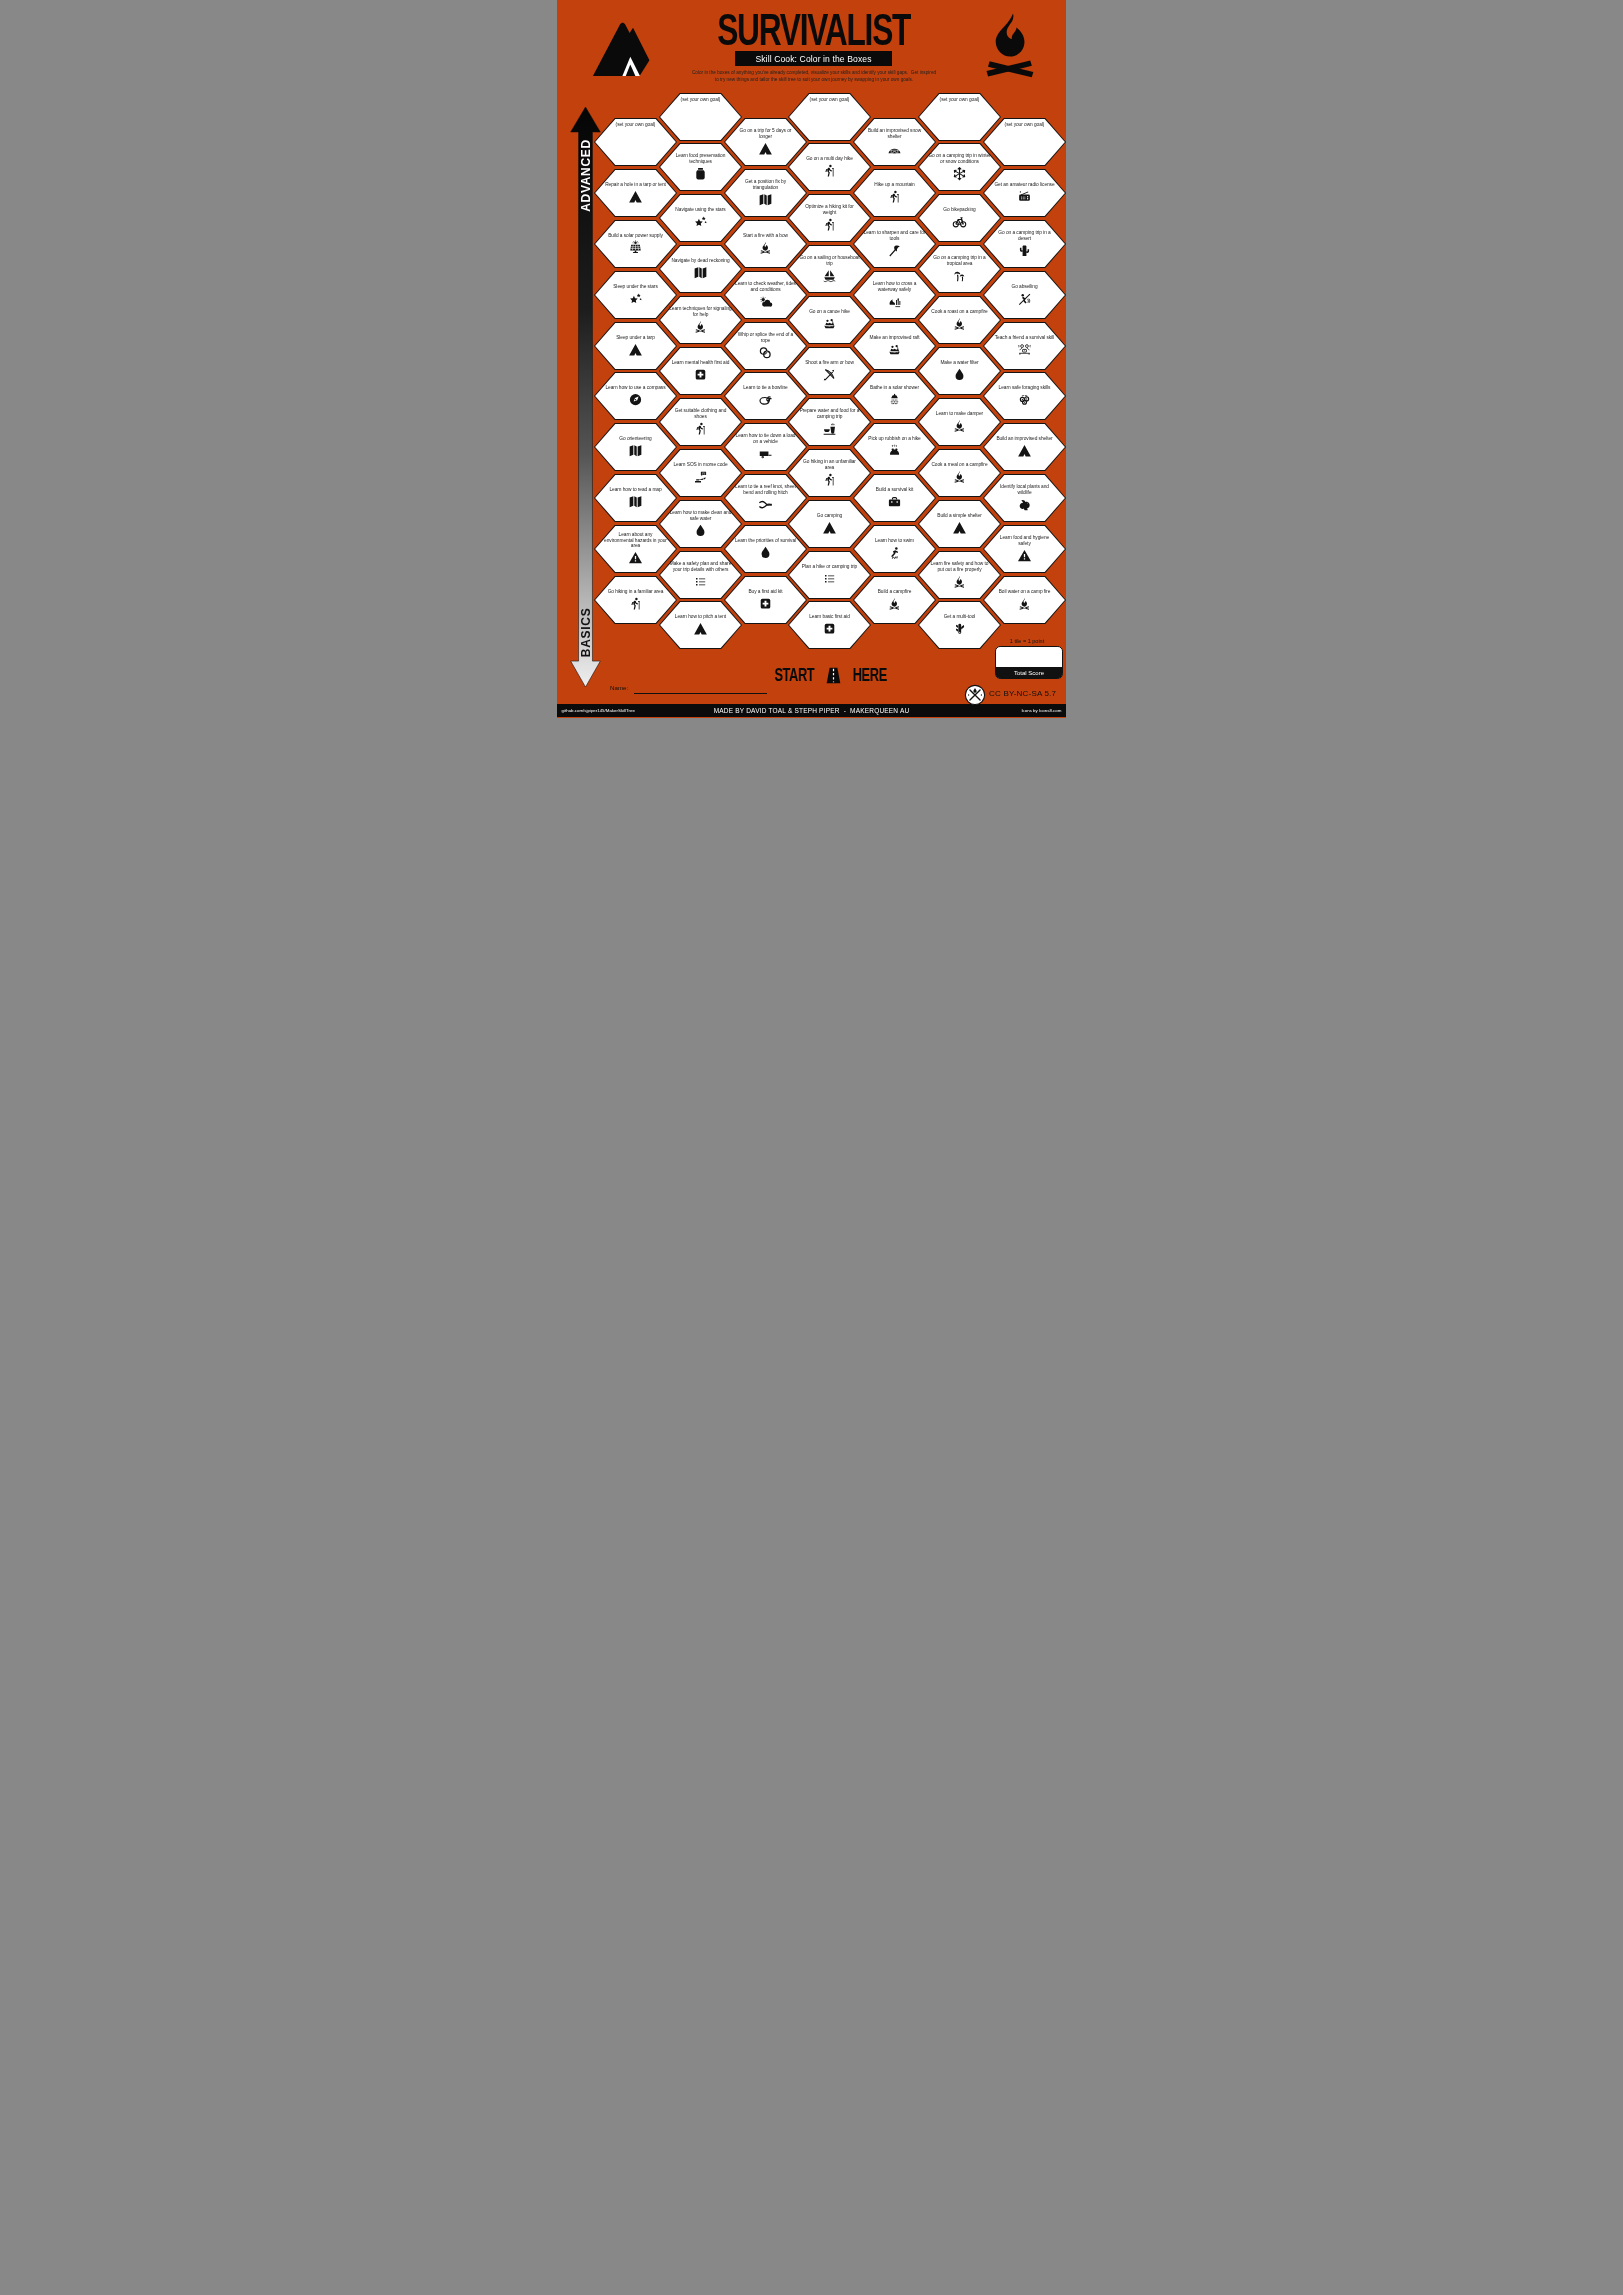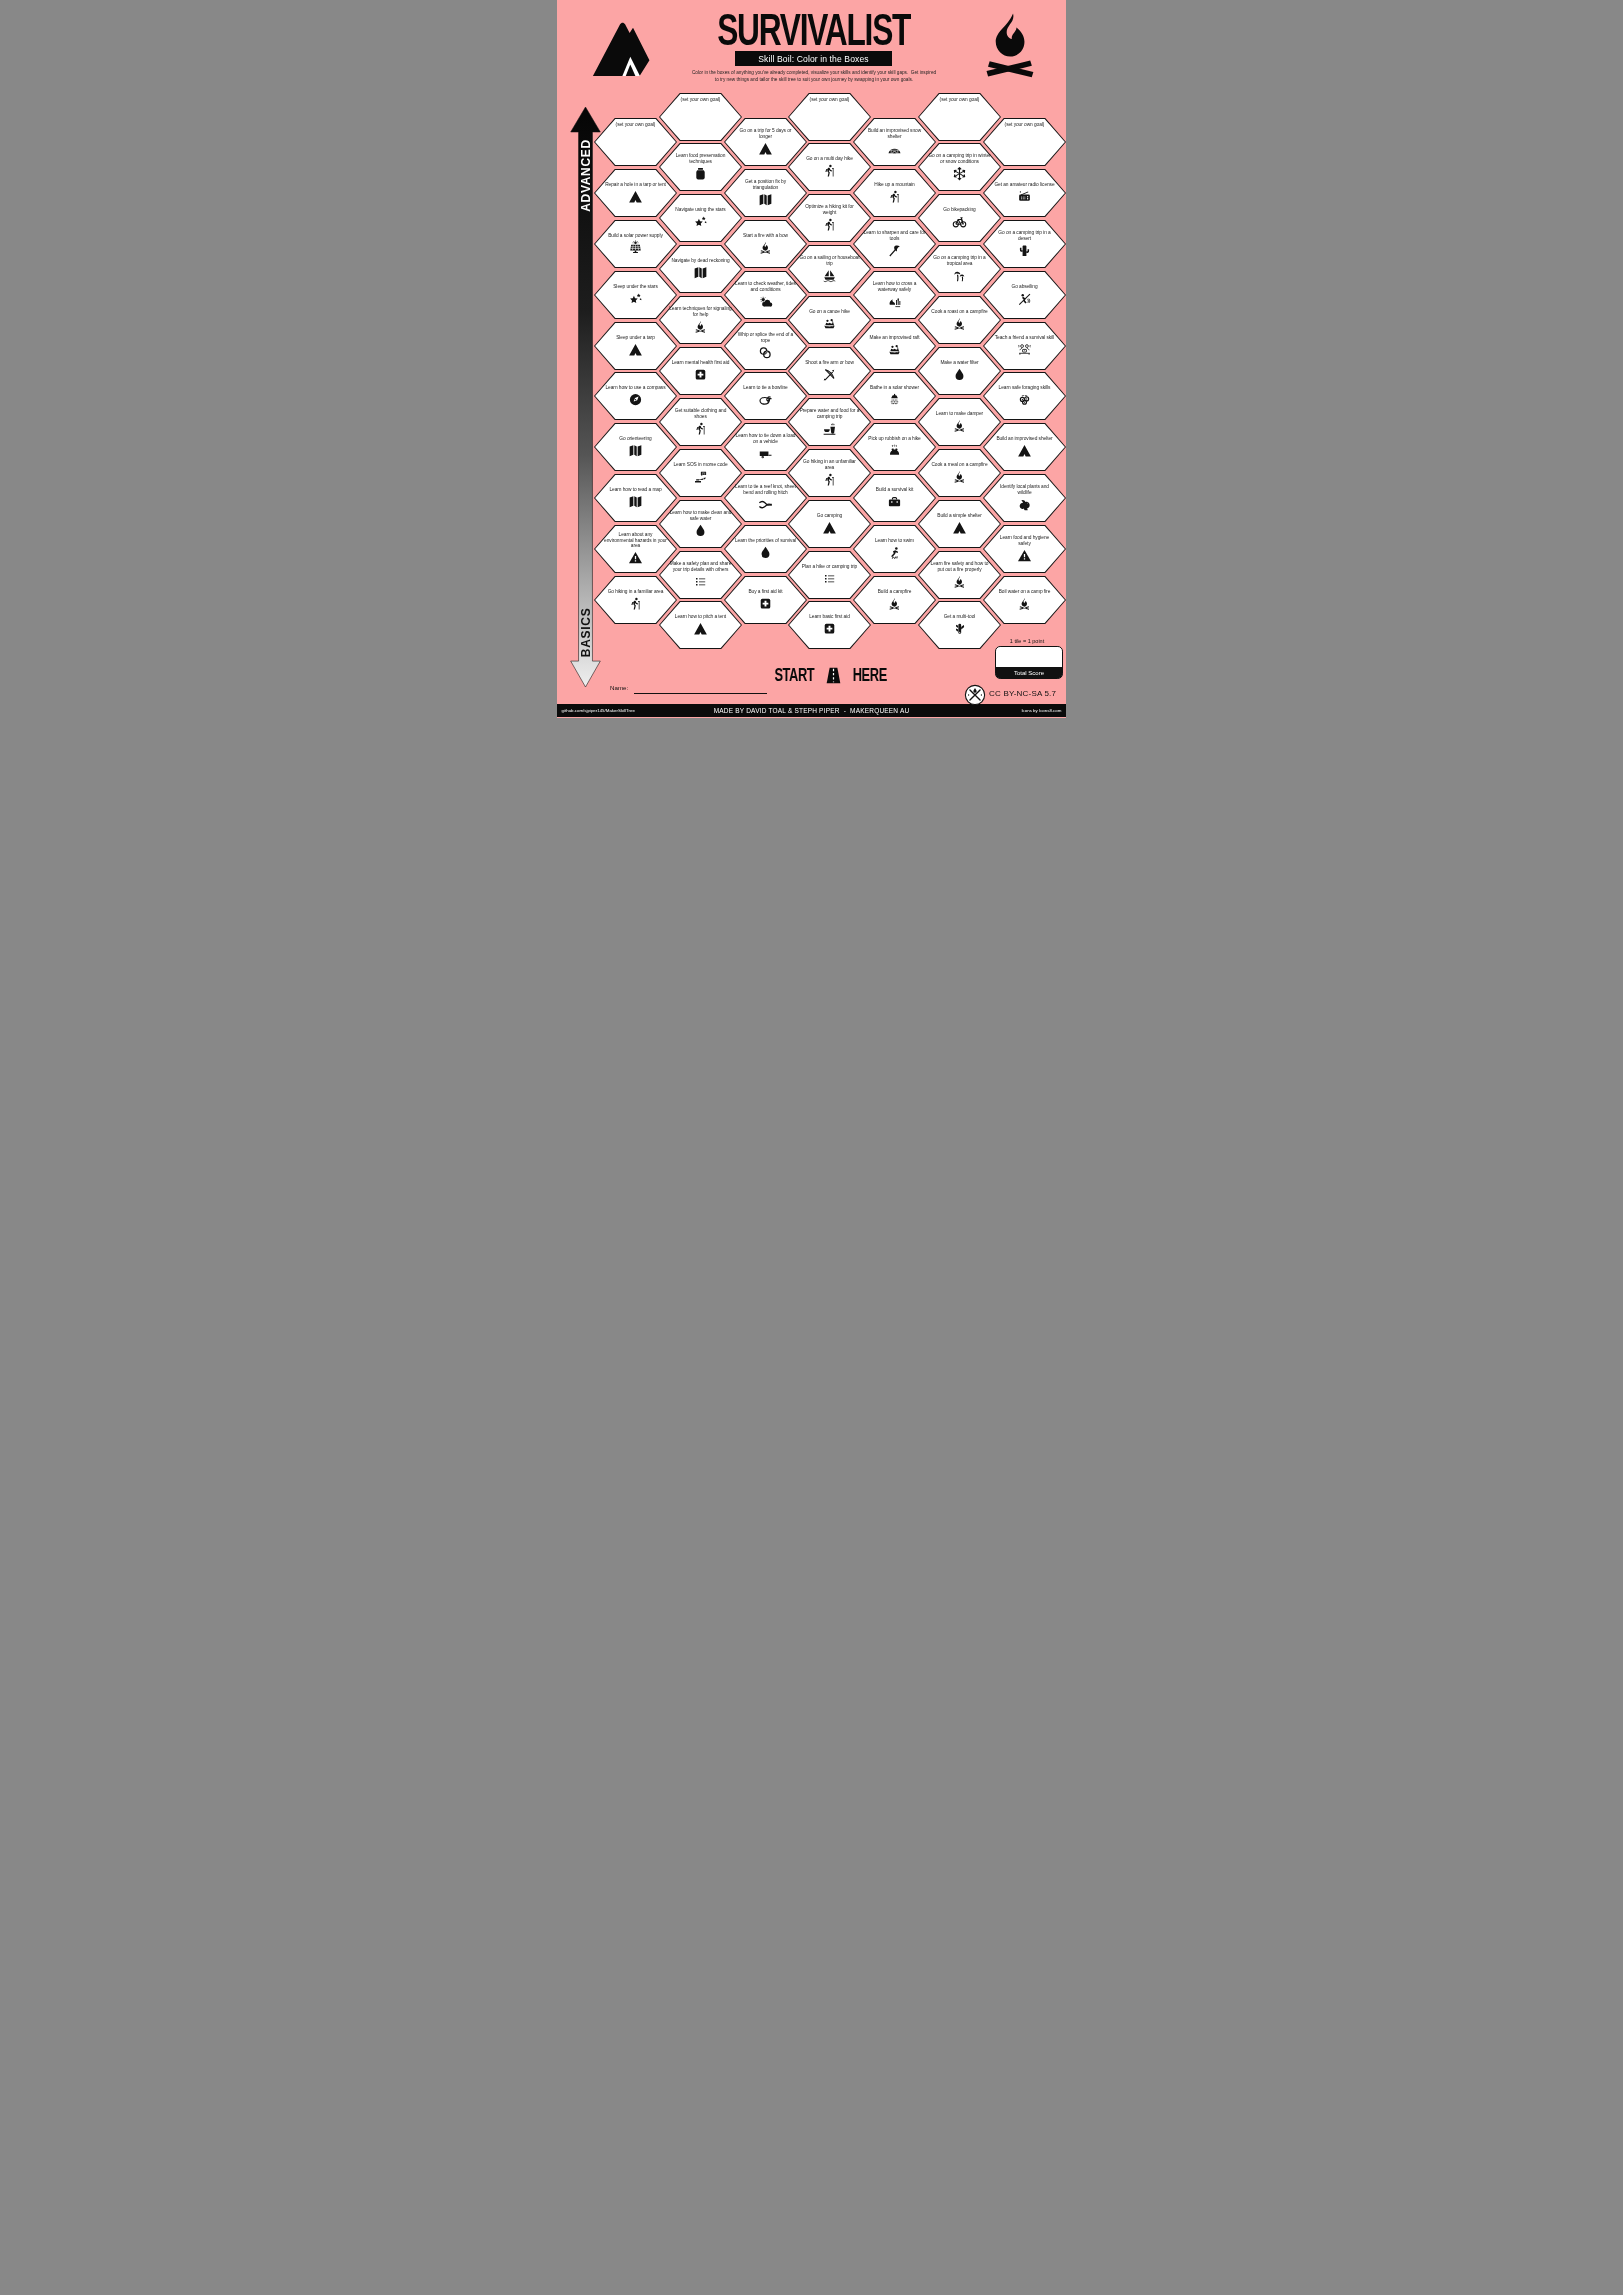--- a/index.html
+++ b/index.html
@@ -1,17 +1,17 @@
 <!DOCTYPE html>
 <html style="font-size:7.4px"><head>
 <meta charset="utf-8">
 <style>
   html,body{margin:0;padding:0;background:#888;}
   *{box-sizing:border-box;}
-  #page{position:relative;width:509px;height:718px;background:#fca5a5;margin:0 auto;
+  #page{position:relative;width:509px;height:718px;background:#c2410c;margin:0 auto;
         font-family:"Liberation Sans",sans-serif;overflow:hidden;}
 
   
   #title-wrap{position:absolute;left:106px;top:4.6px;width:301px;text-align:center;}
   #title{display:inline-block;font-size:36px;font-weight:700;letter-spacing:-1.4px;color:#0a0a0a;
          transform:scale(.88,1.22);transform-origin:center top;white-space:nowrap;}
   #subtitle-box{position:absolute;left:178px;top:51px;width:157px;height:15.3px;background:#0a0a0a;
                 display:flex;align-items:center;justify-content:center;}
   #subtitle-box span{color:#fff;font-size:8.6px;letter-spacing:0.1px;}
   #desc{position:absolute;left:102px;top:69px;width:310px;text-align:center;
@@ -330,21 +330,21 @@
   <svg id="tent-logo" class="logo" viewBox="0 0 120 120">
     <path fill="currentColor" d="M6 104 54 13c2.2-4 6.6-4 8.8 0l8 15.2 6-9.4 29 57.4-17.4 27.8Z"></path>
     <path fill="#fff" d="M58 104 72 70l17 34Z"></path>
     <path fill="currentColor" d="M64 104 72 84l9 20Z"></path>
   </svg>
 
   <div id="title-wrap">
     <div id="title">SURVIVALIST</div>
   </div>
   <div id="subtitle-box">
-    <span>Skill Boil: Color in the Boxes</span>
+    <span>Skill Cook: Color in the Boxes</span>
   </div>
   <div id="desc">
     <div>Color in the boxes of anything you've already completed, visualize your skills and identify your skill gaps.  Get inspired</div>
     <div>to try new things and tailor the skill tree to suit your own journey by swapping in your own goals.</div>
   </div>
 
   <svg id="fire-logo" class="logo" viewBox="0 0 120 140">
     <path fill="currentColor" d="M63 6c4.5 17-12.5 23-12.5 37 0 7 4.2 12.2 10.2 13.4-2-9.4 8.2-12.4 9.2-22.6 9.2 7.2 15.6 17.6 15.6 28 0 16.6-12.6 29-28 29S29 78.4 29 61.8C29 41 51.8 32.8 63 6Z"></path>
     <path fill="currentColor" d="M14 130l86-21-3.2-10.6-86 21Z"></path>
     <path fill="currentColor" d="M17 100l86 21-3.2 10.6-86-21Z"></path>

